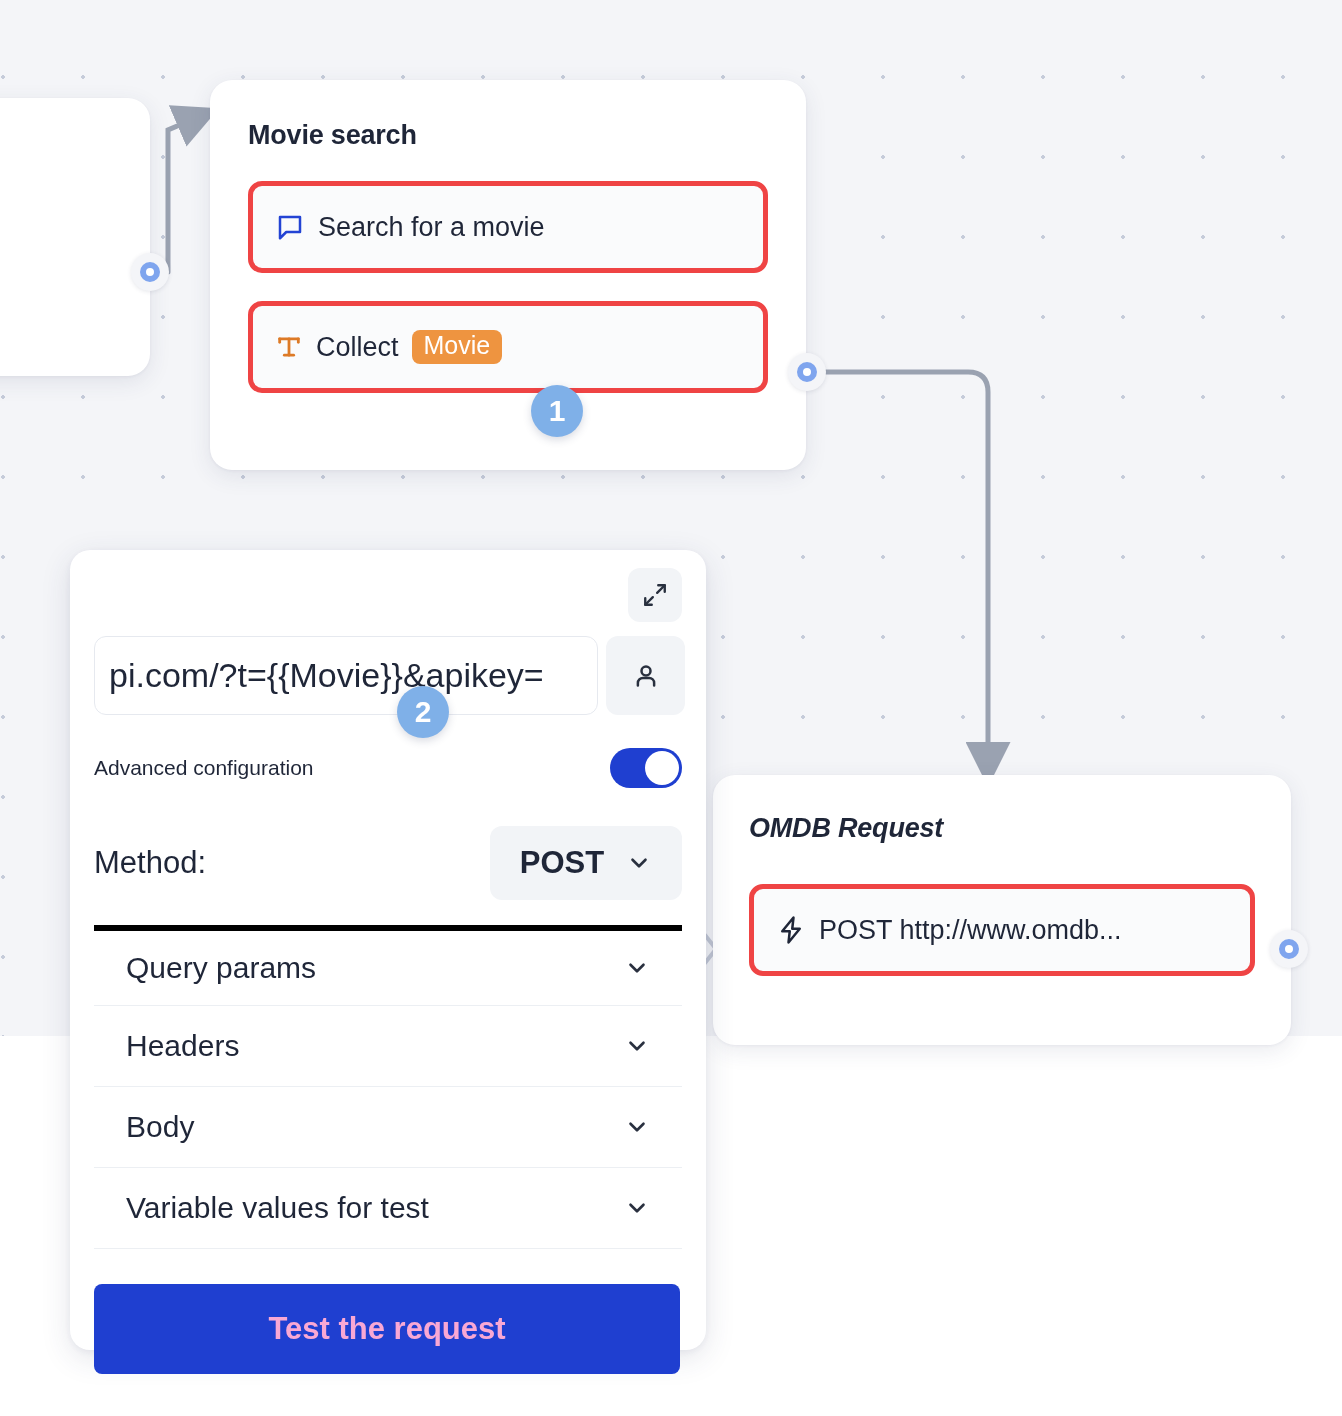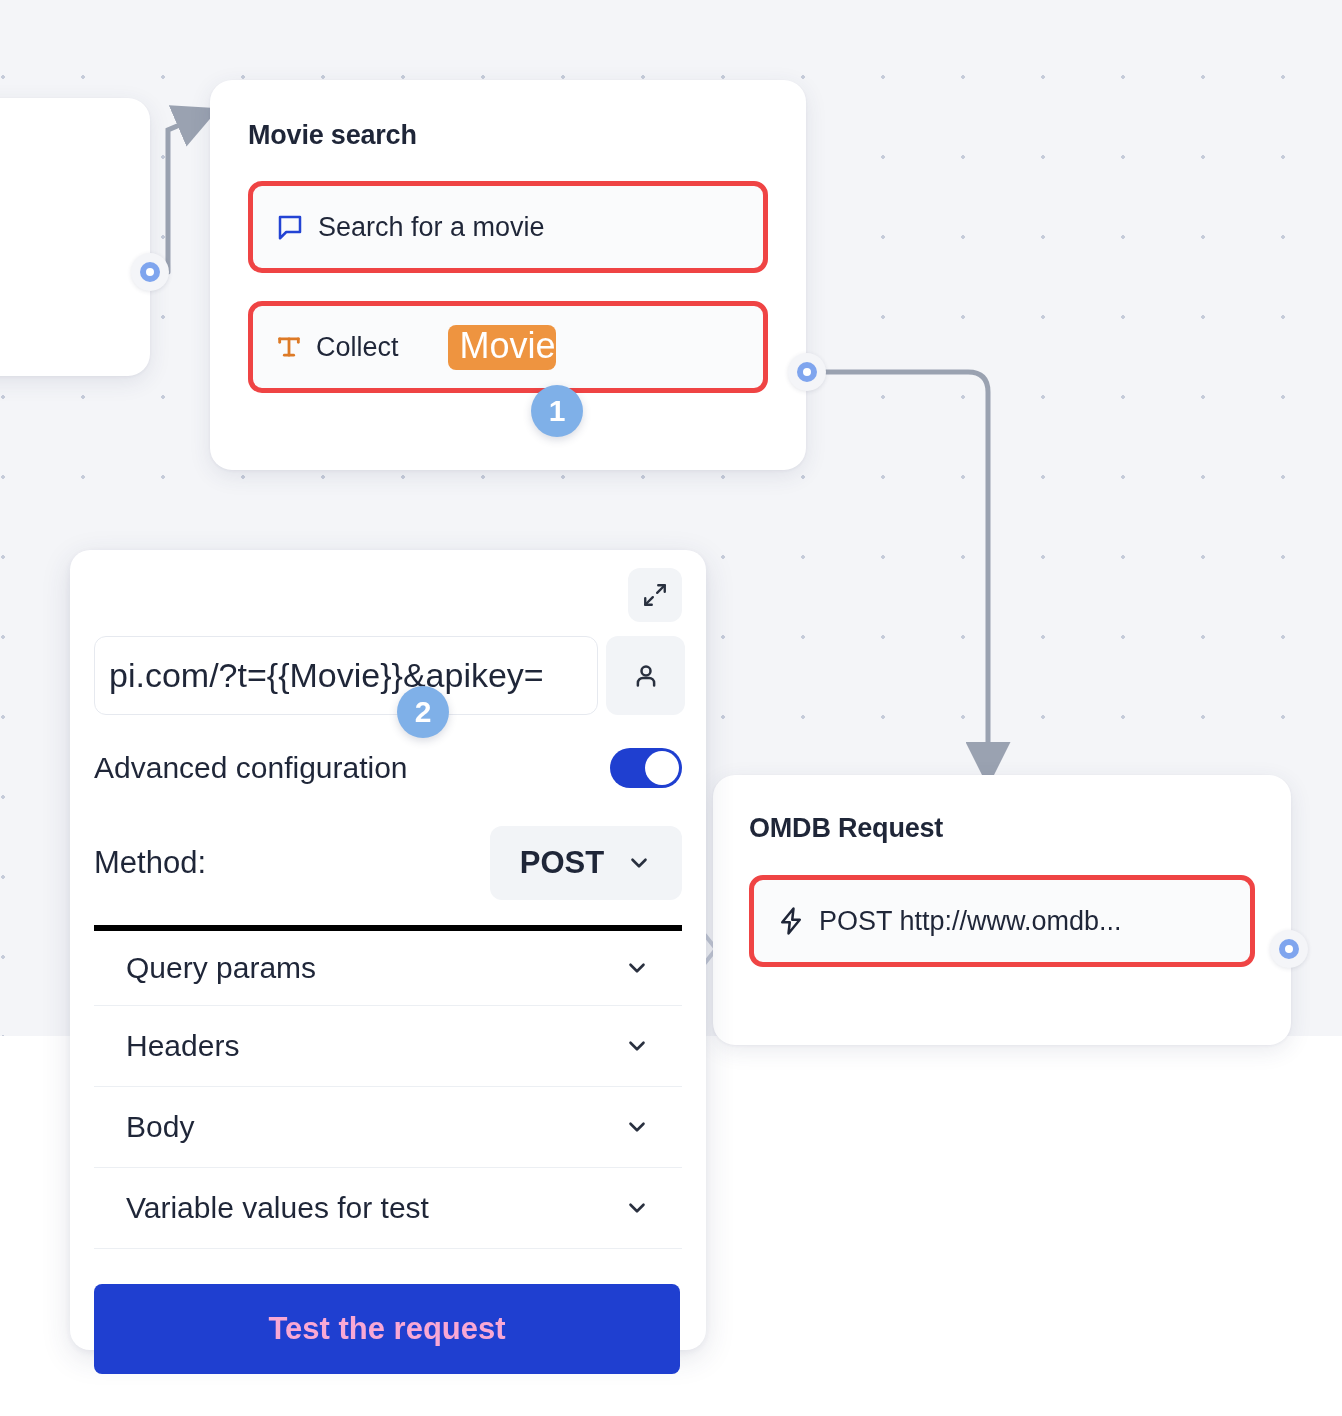--- a/index.html
+++ b/index.html
@@ -86,33 +86,32 @@
     width: 596px; height: 390px;
     padding: 40px 38px;
   }
   #node-movie-search .node-title { margin-bottom: 30px; }
   #node-movie-search .node-row + .node-row { margin-top: 28px; }
 
   .chip-movie {
     background: #ee9440;
     color: #ffffff;
     border-radius: 8px;
-    padding: 3px 0 6px 12px;
-    font-size: 36px;
+    padding: 3px 12px 6px 12px;
+    font-size: 25px;
     line-height: 1;
-    margin-left: 36px;
   }
 
   
   #node-omdb {
     left: 713px; top: 775px;
     width: 578px; height: 270px;
     padding: 38px 36px;
   }
-  #node-omdb .node-title { margin-bottom: 31px; }
+  #node-omdb .node-title { margin-bottom: 40px; font-style: italic; }
 
   
   #node-left {
     left: -160px; top: 98px;
     width: 310px; height: 278px;
     border-radius: 22px;
     padding: 30px;
   }
 
   
@@ -159,21 +158,21 @@
     border-radius: 12px;
     display: flex; align-items: center; justify-content: center;
     cursor: pointer;
   }
   .adv-row {
     position: absolute;
     left: 24px; top: 194px;
     width: 588px; height: 48px;
     display: flex; align-items: center; justify-content: space-between;
   }
-  .adv-label { font-size: 30px; color: #1f2638; }
+  .adv-label { font-size: 21px; color: #1f2638; }
   .toggle {
     width: 72px; height: 40px;
     background: #1f3fd0;
     border-radius: 20px;
     position: relative;
     cursor: pointer;
   }
   .toggle::after {
     content: "";
     position: absolute;

